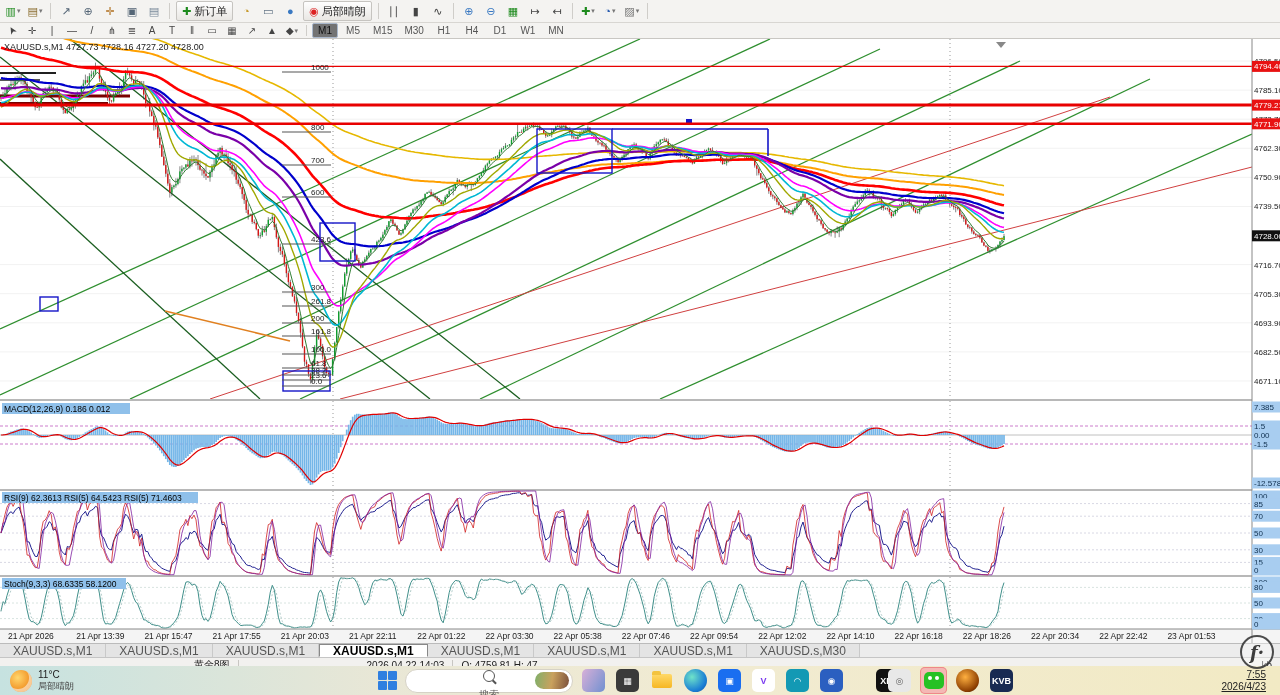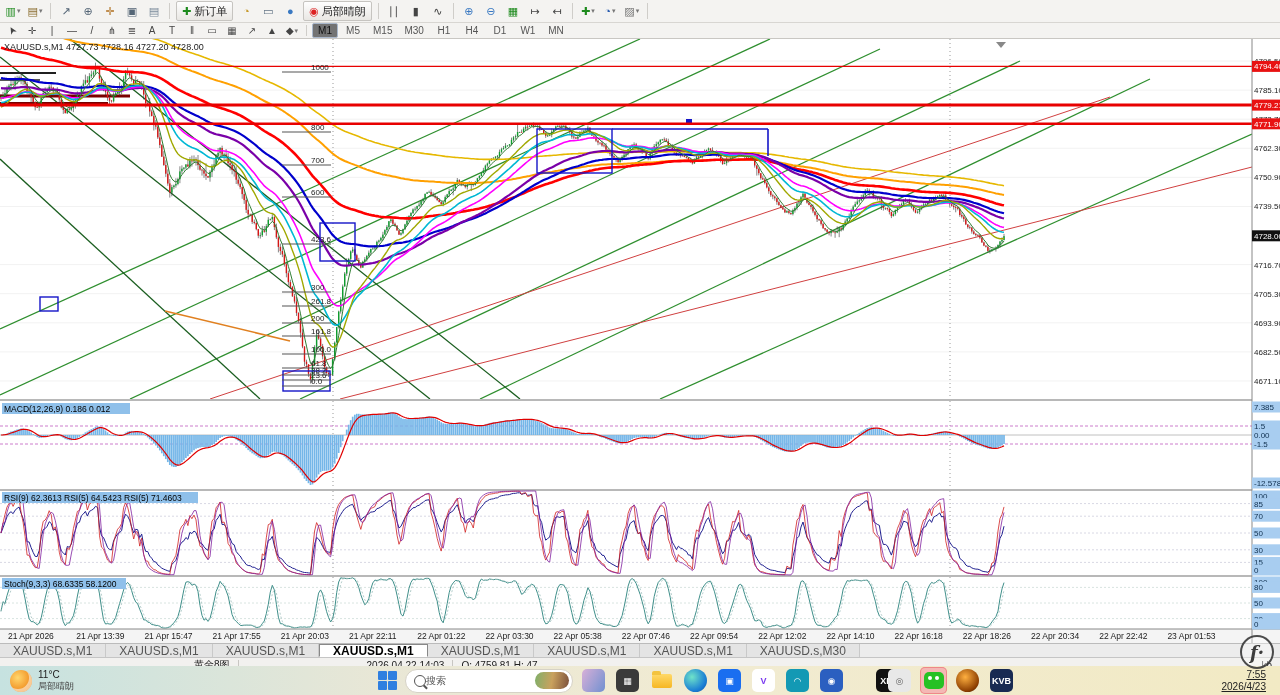--- a/index.html
+++ b/index.html
@@ -30,21 +30,21 @@
   
   .taskbar{position:absolute;left:0;bottom:0;width:1280px;height:29px;
     background:linear-gradient(90deg,#c6e2e0 0%,#e9e7d6 30%,#f1ebd2 55%,#f2eac4 100%);
     display:flex;align-items:center;font-size:10px;}
   .weather{display:flex;align-items:center;gap:6px;padding-left:10px;width:150px;color:#222;}
   .weather .wicon{width:22px;height:22px;border-radius:50%;background:radial-gradient(circle at 35% 35%,#ffd76e,#f08c1e 70%);box-shadow:inset -3px -3px 0 #fff8;}
   .weather .wt{line-height:1.05;}
   .tk-center{display:flex;align-items:center;gap:7px;position:absolute;left:378px;top:0;height:29px;}
   .winlogo{width:20px;height:20px;display:grid;grid-template-columns:9px 9px;grid-template-rows:9px 9px;gap:1px;}
   .winlogo span{background:#2f7fe0;border-radius:1px;}
-  .searchpill{width:150px;height:22px;background:#fff;border:1px solid #d6d2c6;border-radius:12px;display:flex;align-items:center;padding:0 8px;color:#444;position:relative;}
+  .searchpill{width:150px;height:22px;background:#fff;border:1px solid #d6d2c6;border-radius:12px;display:flex;align-items:center;gap:6px;padding:0 8px;color:#444;position:relative;flex-direction:column;}
   .mag{width:10px;height:10px;border:1.6px solid #555;border-radius:50%;position:relative;flex:0 0 auto;}
   .mag:after{content:"";position:absolute;width:5px;height:1.6px;background:#555;transform:rotate(45deg);left:8px;top:10px;}
   .pillimg{position:absolute;right:3px;top:2px;width:34px;height:17px;border-radius:9px;background:linear-gradient(100deg,#7fb06a,#c9a15e 50%,#7a4f3a);}
   .tkicon{width:23px;height:23px;border-radius:5px;display:flex;align-items:center;justify-content:center;font-size:9px;font-weight:bold;color:#fff;flex:0 0 auto;}
   .tkwrap{width:27px;height:27px;border-radius:5px;display:flex;align-items:center;justify-content:center;}
   .tkwrap.hl{background:#f4b8b4;box-shadow:inset 0 0 0 1px #e88;}
   .folder{position:relative;width:20px;height:14px;background:linear-gradient(#ffd968,#f6b723);border-radius:2px;}
   .folder:before{content:"";position:absolute;top:-3px;left:0;width:9px;height:4px;background:#f3c33f;border-radius:2px 2px 0 0;}
   .wechat{position:relative;width:20px;height:17px;background:#27c123;border-radius:5px;}
   .wechat:before{content:"";position:absolute;left:4px;top:4px;width:4px;height:4px;border-radius:50%;background:#fff;}

